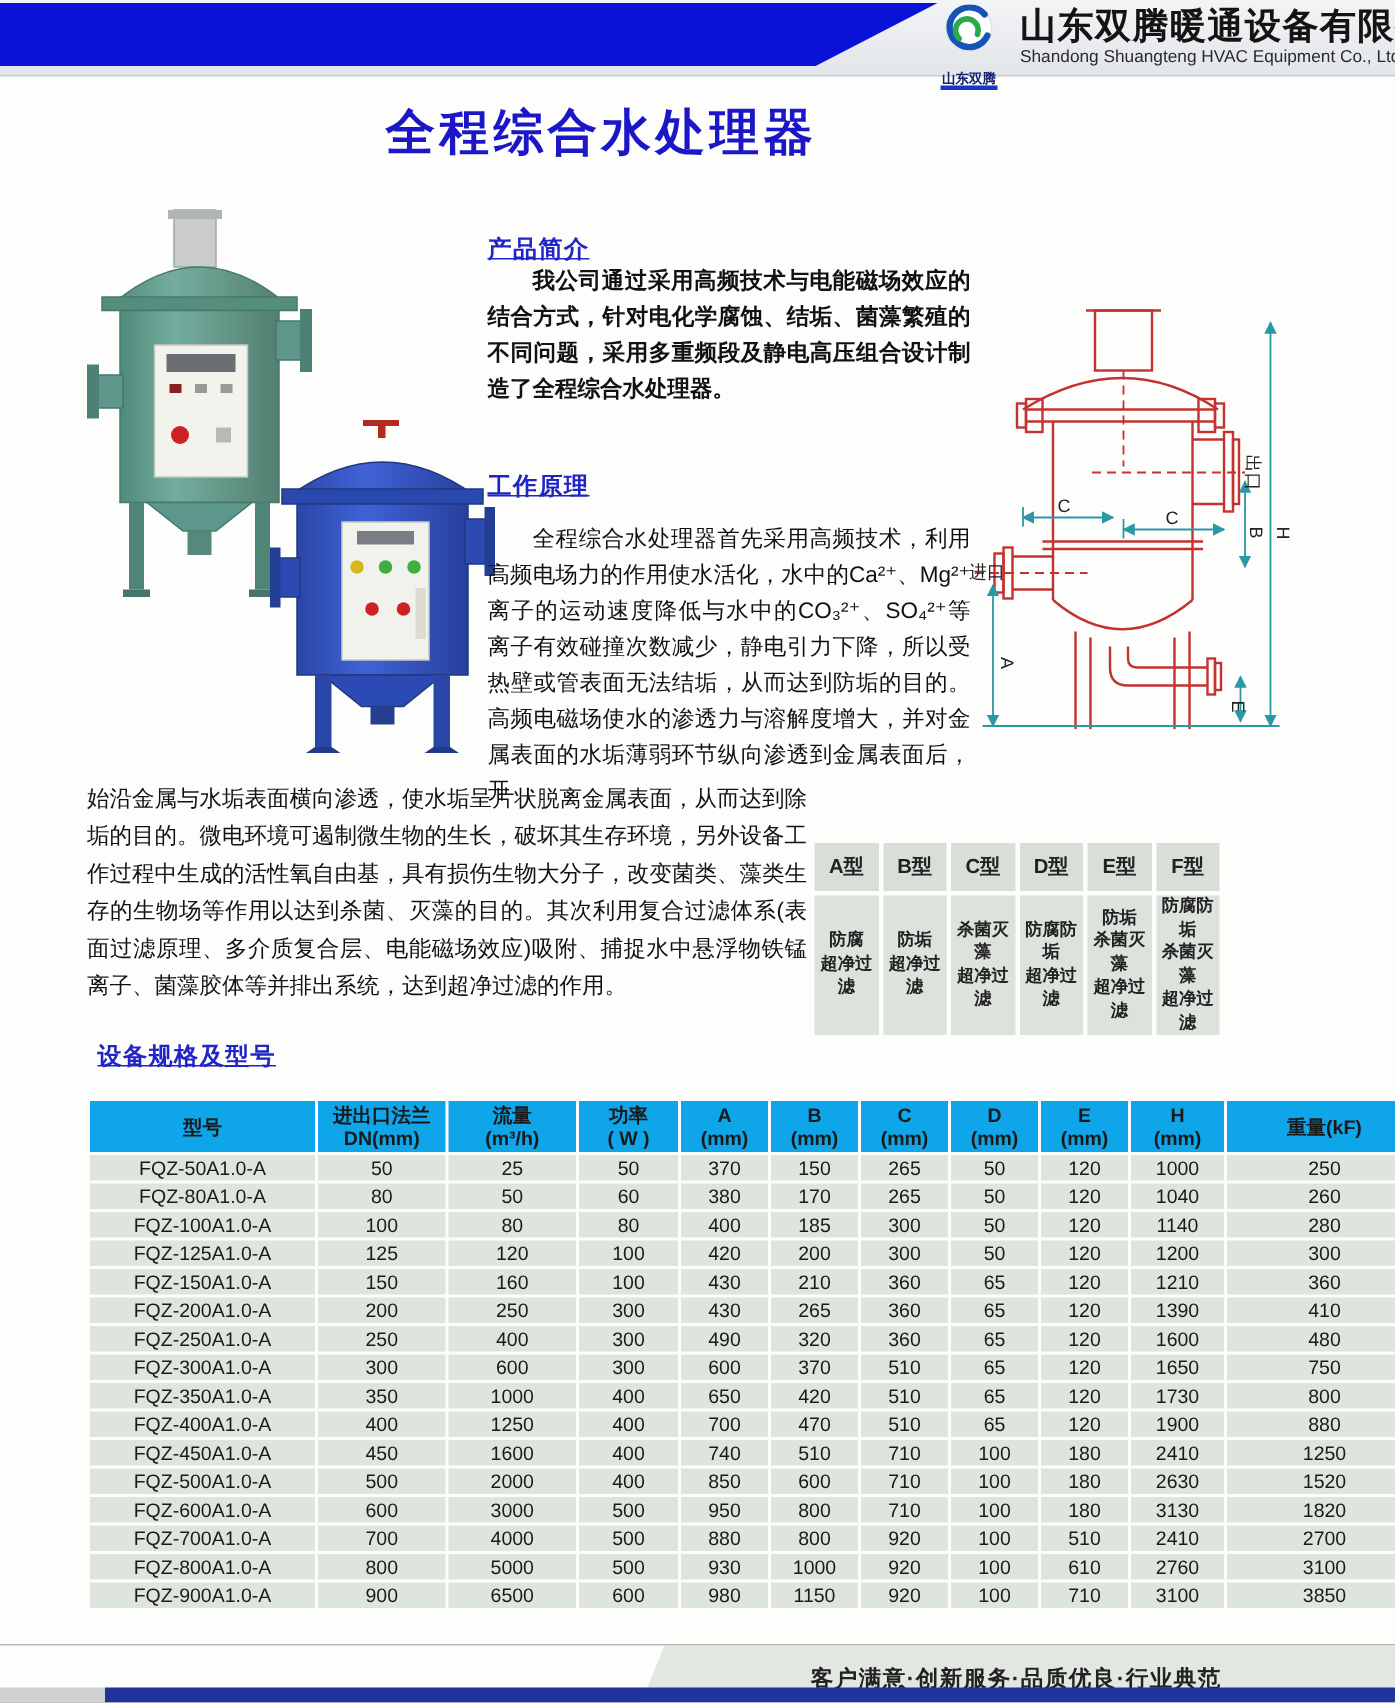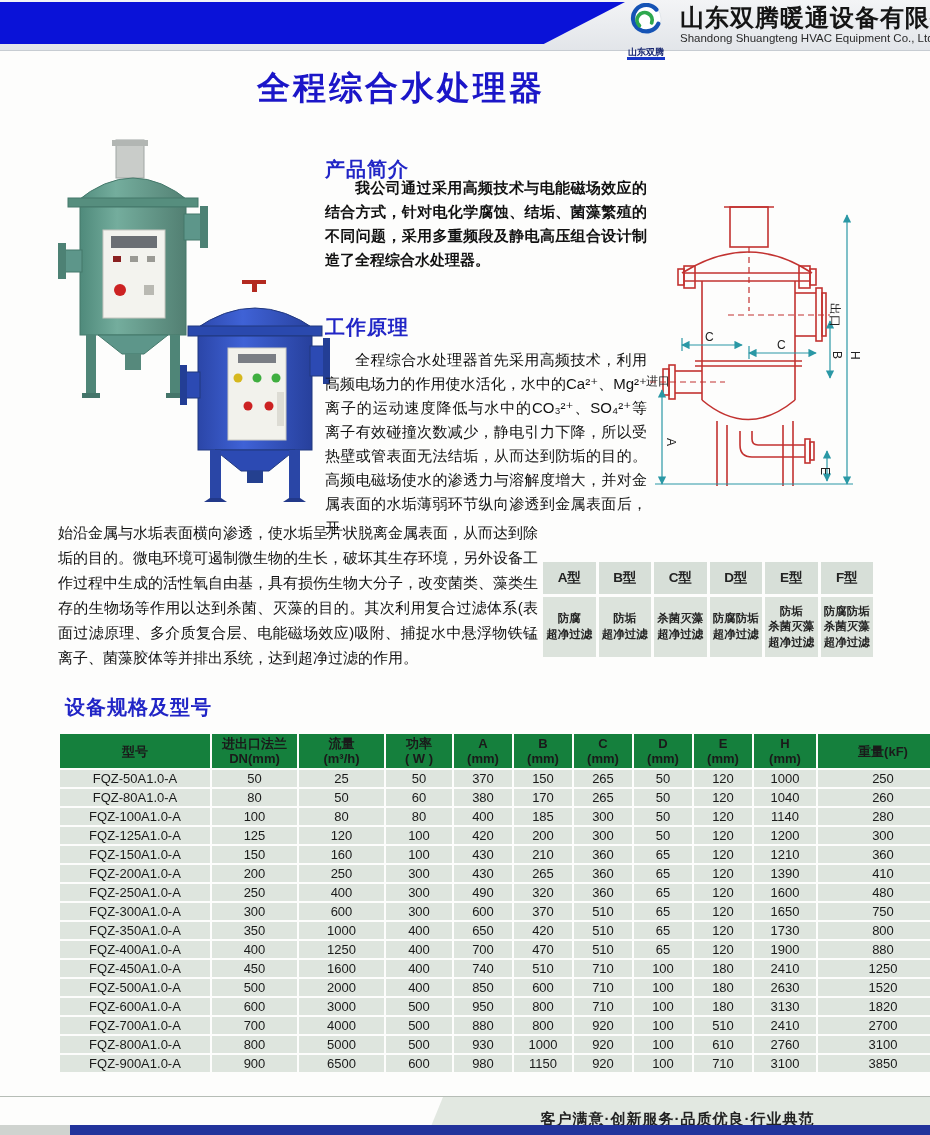--- a/index.html
+++ b/index.html
@@ -17,47 +17,47 @@
   .logo { position:absolute; left:627px; top:3px; width:48px; text-align:left; }
   .logo-caption { font-size:9px; font-weight:bold; color:#15246e; line-height:10px;
                   border-bottom:3px solid #1736c9; display:inline-block; padding:0 1px; }
   .company { position:absolute; left:680px; top:5px; }
   .company-cn { font-size:24px; font-weight:bold; color:#141414; letter-spacing:1px; line-height:26px; white-space:nowrap; }
   .company-en { font-size:11.5px; color:#2a2a2a; line-height:14px; white-space:nowrap; }
   
   .title { position:absolute; left:0; top:66px; width:802px; text-align:center;
            font-size:33px; font-weight:bold; color:#1b16c8; letter-spacing:3px; }
   
-  .sec-h { position:absolute; font-size:20px; font-weight:bold; color:#2125c6; letter-spacing:1px; }
+  .sec-h { position:absolute; font-size:16px; font-weight:bold; color:#2125c6; letter-spacing:1px;text-decoration:underline; }
   .h-intro { left:325px; top:156px; }
   .h-principle { left:325px; top:314px; }
   .h-spec { left:65px; top:694px; }
   
   .para { position:absolute; font-size:15px; line-height:24px; text-align:justify; color:#111; }
   .p-intro { left:325px; top:176px; width:322px; text-indent:2em;font-weight:bold; }
   .p-principle { left:325px; top:348px; width:322px; text-indent:2em; }
   .p-principle2 { left:58px; top:520px; width:480px; line-height:25px; }
   
   .photo { position:absolute; }
   .photo-teal { left:58px; top:138px; }
   .photo-blue { left:180px; top:280px; }
   
   .diagram { position:absolute; left:645px; top:193px; }
   .diagram text { font-family:"Liberation Sans","DejaVu Sans",sans-serif; fill:#222; }
   
-  .type-table { position:absolute; left:543px; top:562px; width:330px;
+  .type-table { position:absolute; left:543px; top:562px; width:270px;
                 display:grid; grid-template-columns:repeat(6,1fr); gap:3px; }
   .type-th { background:#d7dfd8; height:32px; line-height:32px; text-align:center;
              font-size:13.5px; font-weight:bold; color:#222; }
   .type-td { background:#dce3dc; min-height:60px; display:flex; align-items:center; justify-content:center;
              font-size:11.5px; line-height:1.35; text-align:center; white-space:pre-line; color:#222; font-weight:bold; }
   
   .spec-table { position:absolute; left:58px; top:732px; width:868px;
                 border-collapse:separate; border-spacing:2px; table-layout:fixed; }
-  .spec-table th { background:#15803d; font-size:13px; font-weight:bold; color:#1a1a1a;
+  .spec-table th { background:#0ea5e9; font-size:13px; font-weight:bold; color:#1a1a1a;
                    padding:2px 0; line-height:15px; vertical-align:middle; }
   .spec-table th span { display:block; }
   .spec-table td { background:#dee5de; font-size:13px; text-align:center; padding:1px 0;
                    line-height:15px; color:#1a1a1a; overflow:hidden; white-space:nowrap; }
   
   .footer-line { position:absolute; left:0; top:1096px; width:930px; height:1px; background:#b6bdb6; }
   .footer-bar { position:absolute; left:425px; top:1097px; width:505px; height:44px;
                 background:#e2e8e1; clip-path:polygon(18px 0,100% 0,100% 100%,0 100%);
                 display:flex; align-items:center; justify-content:center; }
   .footer-slogan { font-size:15px; font-weight:bold; color:#222; letter-spacing:1px; }

